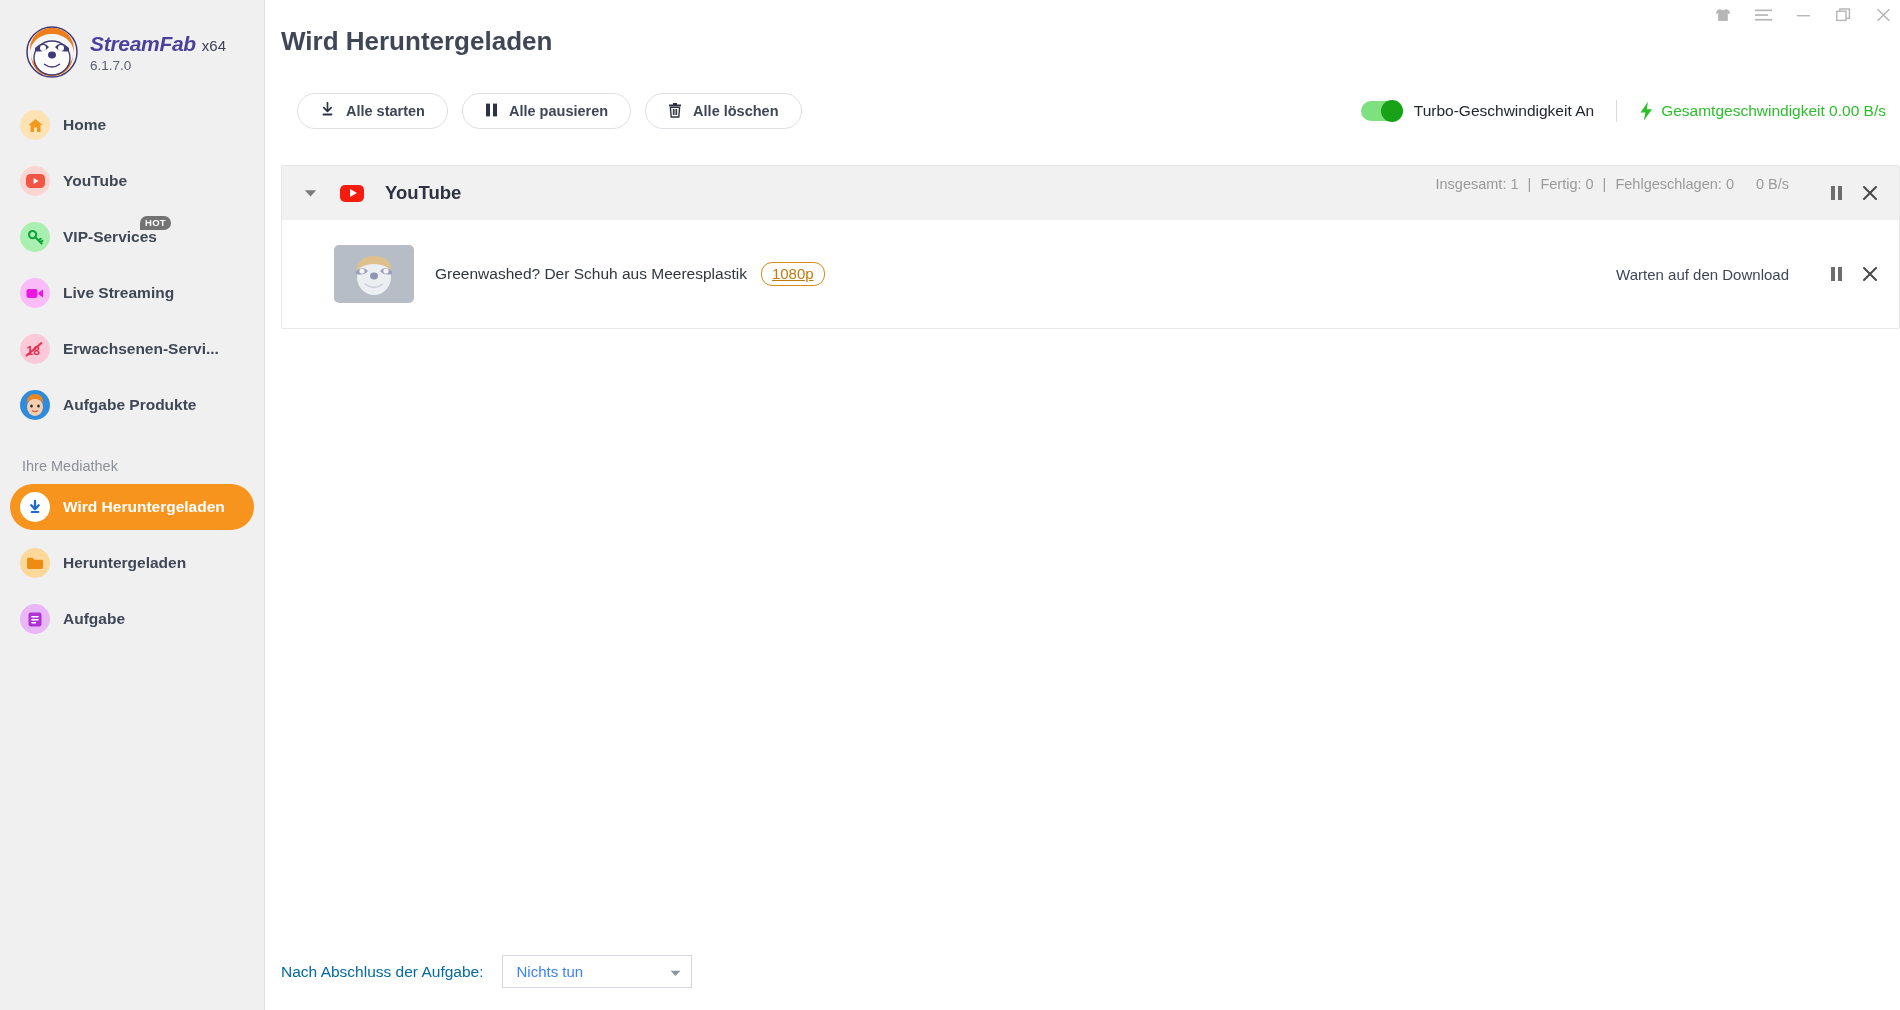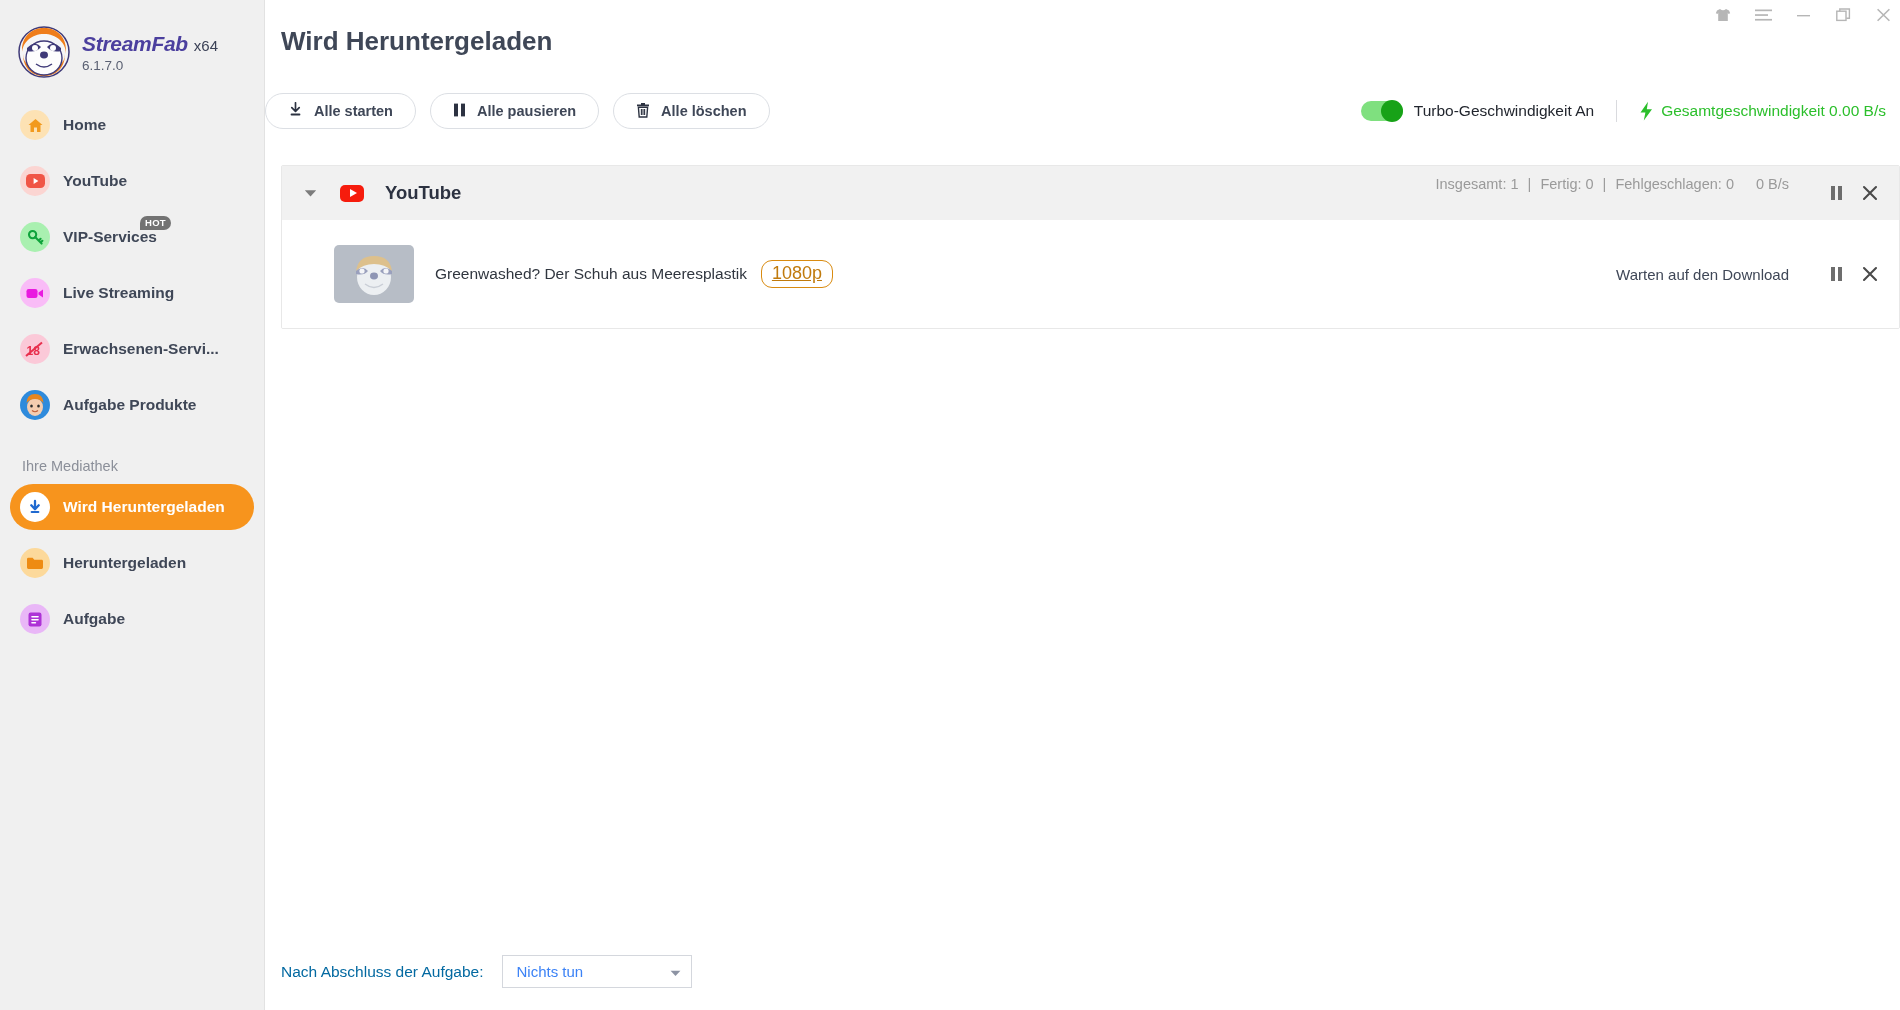--- a/index.html
+++ b/index.html
@@ -14,21 +14,21 @@
 
   
   #sidebar {
     width: 265px; height: 1010px;
     background: #f0f0f0;
     border-right: 1px solid #e2e2e2;
     flex: 0 0 265px;
     position: relative;
   }
 
-  .brand { display: flex; align-items: center; padding: 18px 0 0 16px; height: 86px; }
+  .brand { display: flex; align-items: center; padding: 18px 0 0 24px; height: 86px; }
   .brand-logo { width: 56px; height: 56px; flex: 0 0 56px; position: relative; }
   .brand-text { margin-left: 10px; }
   .brand-line1 { display: flex; align-items: baseline; }
   .brand-name {
     font-size: 21px; font-weight: bold; font-style: italic;
     color: #4b3f9e; letter-spacing: -0.3px;
   }
   .brand-arch { font-size: 15px; color: #3c4257; margin-left: 6px; }
   .brand-ver { font-size: 13.5px; color: #5a6072; margin-top: 2px; }
 
@@ -81,21 +81,21 @@
     align-items: center; justify-content: center;
     cursor: pointer; color: #b6b6b6;
   }
 
   .page-title {
     position: absolute; left: 16px; top: 26px;
     font-size: 26px; font-weight: bold; color: #3f4757;
   }
 
   .toolbar {
-    position: absolute; left: 0; top: 93px;
+    position: absolute; left: 32px; top: 93px;
     display: flex; align-items: flex-end; gap: 14px;
   }
   .tbtn {
     height: 36px; border: 1px solid #dcdfe4; border-radius: 18px;
     background: #fff; display: flex; align-items: center;
     padding: 0 22px; gap: 11px; cursor: pointer;
     font-size: 14.5px; font-weight: bold; color: #3f4757;
     white-space: nowrap;
   }
   .tbtn svg { flex: 0 0 auto; }
@@ -155,21 +155,21 @@
   .task-row { height: 108px; display: flex; align-items: center; padding: 0 12px 0 52px; background:#fff; }
   .thumb {
     width: 80px; height: 58px; border-radius: 5px; background: #b7bdc6;
     flex: 0 0 80px; display: flex; align-items: center; justify-content: center;
     overflow: hidden;
   }
   .task-mid { margin-left: 21px; display: flex; align-items: center; }
   .task-title { font-size: 15.5px; color: #30363f; }
   .quality {
     margin-left: 14px; border: 1px solid #d98b10; color: #c07a0c;
-    border-radius: 11px; font-size: 18px; padding: 2px 10px 3px;
+    border-radius: 11px; font-size: 15px; padding: 2px 10px 3px;
     white-space: nowrap;
     text-decoration: underline;
   }
   .task-right { margin-left: auto; display: flex; align-items: center; }
   .task-status { font-size: 15px; color: #3f4757; white-space: nowrap; }
 
   
   .bottombar {
     position: absolute; left: 16px; bottom: 22px;
     display: flex; align-items: center;

